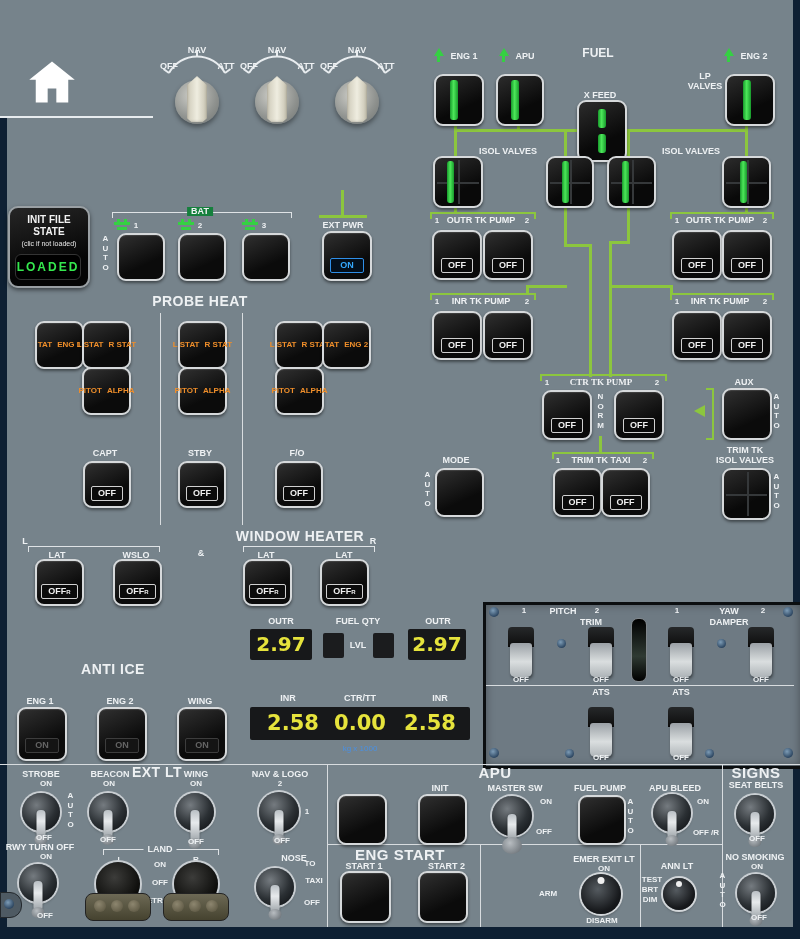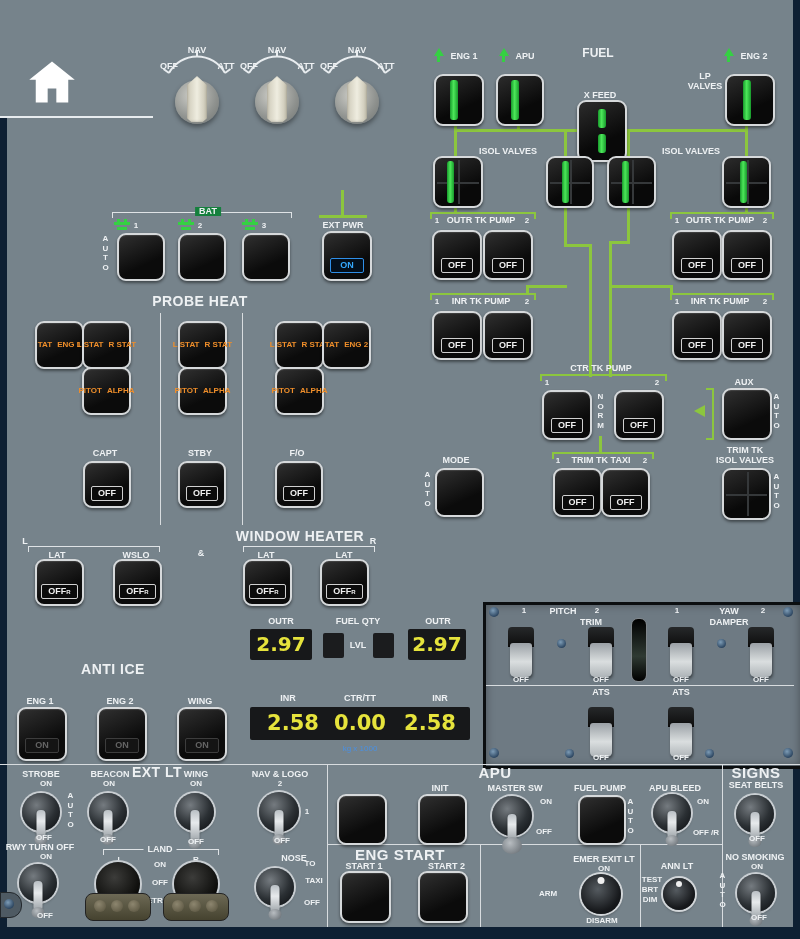--- a/index.html
+++ b/index.html
@@ -96,20 +96,28 @@
   <div class="p" style="left:793px;top:0;width:7px;height:939px;background:#0e2033;"></div>
   <div class="p" style="left:0;top:116px;width:153px;height:2px;background:#e8ecef;"></div>
 
   <div class="p" style="left:26px;top:56px;width:52px;height:52px;">
     <svg width="52" height="52" viewBox="0 0 24 24">
         <path fill="#fff" d="M12 2.5 L22.5 11 H19.5 V21.5 H14 V15 H10 V21.5 H4.5 V11 H1.5 Z"></path>
       </svg>
   </div>
 
 
+  <div class="shell" style="left:8px;top:206px;width:78px;height:78px;">
+    <div class="p" style="left:0;top:6px;width:78px;text-align:center;color:#f2f2f2;font-weight:bold;font-size:10px;line-height:1.15;">
+      <div>INIT FILE</div>
+      <div>STATE</div>
+    </div>
+    <div class="p" style="left:0;top:32px;width:78px;text-align:center;color:#e8e8e8;font-size:7px;">(clic if not loaded)</div>
+    <div class="statusbox" style="left:5px;top:46px;width:64px;height:24px;line-height:24px;color:#35e84e;font-size:12px;letter-spacing:2px;">LOADED</div>
+  </div>
 
   <svg class="p" style="left:155px;top:48px;" width="84" height="46" viewBox="0 0 84 46">
     <path d="M14 25 A32 32 0 0 1 70 25" fill="none" stroke="#e8ecef" stroke-width="2"></path>
     <path d="M42 8 V2 M14 25 L8.5 21 M70 25 L75.5 21" stroke="#e8ecef" stroke-width="2"></path>
   </svg>
   <div class="lbl" style="left:197px;top:46px;">NAV</div>
   <div class="lbl" style="left:169px;top:62px;">OFF</div>
   <div class="lbl" style="left:226px;top:62px;">ATT</div>
   <div class="knb" style="left:175px;top:80px;width:44px;height:44px;"></div>
   <div class="ptr" style="left:187px;top:76px;width:20px;height:46px;"></div>
@@ -244,21 +252,21 @@
   <div class="lbl" style="left:720px;top:297px;">INR TK PUMP</div>
   <div class="lbl s8" style="left:765px;top:298px;">2</div>
   <div class="btn" style="left:672px;top:311px;width:46px;height:45px;">
       <div class="offbox">OFF</div>
     </div>
   <div class="btn" style="left:722px;top:311px;width:46px;height:45px;">
       <div class="offbox">OFF</div>
     </div>
 
   <div class="lbl s8" style="left:547px;top:379px;">1</div>
-  <div class="lbl" style="left:601px;top:364px;">CTR TK PUMP</div>
+  <div class="lbl" style="left:601px;top:378px;font-family:Liberation Serif, serif;">CTR TK PUMP</div>
   <div class="lbl s8" style="left:657px;top:379px;">2</div>
   <div class="btn" style="left:542px;top:390px;width:46px;height:46px;">
       <div class="offbox">OFF</div>
     </div>
   <div class="vert" style="left:596px;top:392px;">NORM</div>
   <div class="btn" style="left:614px;top:390px;width:46px;height:46px;">
       <div class="offbox">OFF</div>
     </div>
 
   <div class="lbl" style="left:744px;top:378px;">AUX</div>
@@ -283,21 +291,21 @@
 
   <div class="lbl" style="left:745px;top:446px;">TRIM TK</div>
   <div class="lbl" style="left:745px;top:456px;">ISOL VALVES</div>
   <div class="valve" style="left:722px;top:468px;width:45px;height:48px;">
       <div class="qx"></div>
       <div class="qy"></div>
     </div>
   <div class="vert" style="left:772px;top:472px;">AUTO</div>
 
   <div class="wbr" style="left:112px;top:212px;width:178px;"></div>
-  <div class="lbl" style="left:208px;top:207px;background:#15803d;padding:0 4px;">BAT</div>
+  <div class="lbl" style="left:200px;top:207px;background:#15803d;padding:0 4px;">BAT</div>
   <div class="vert" style="left:101px;top:234px;">AUTO</div>
   <div class="bati" style="left:114px;top:219px;">
       <i class="n1"></i>
       <i class="n2"></i>
       <i class="b1"></i>
       <i class="b2"></i>
     </div>
   <div class="lbl s8" style="left:136px;top:222px;">1</div>
   <div class="bati" style="left:178px;top:219px;">
       <i class="n1"></i>

